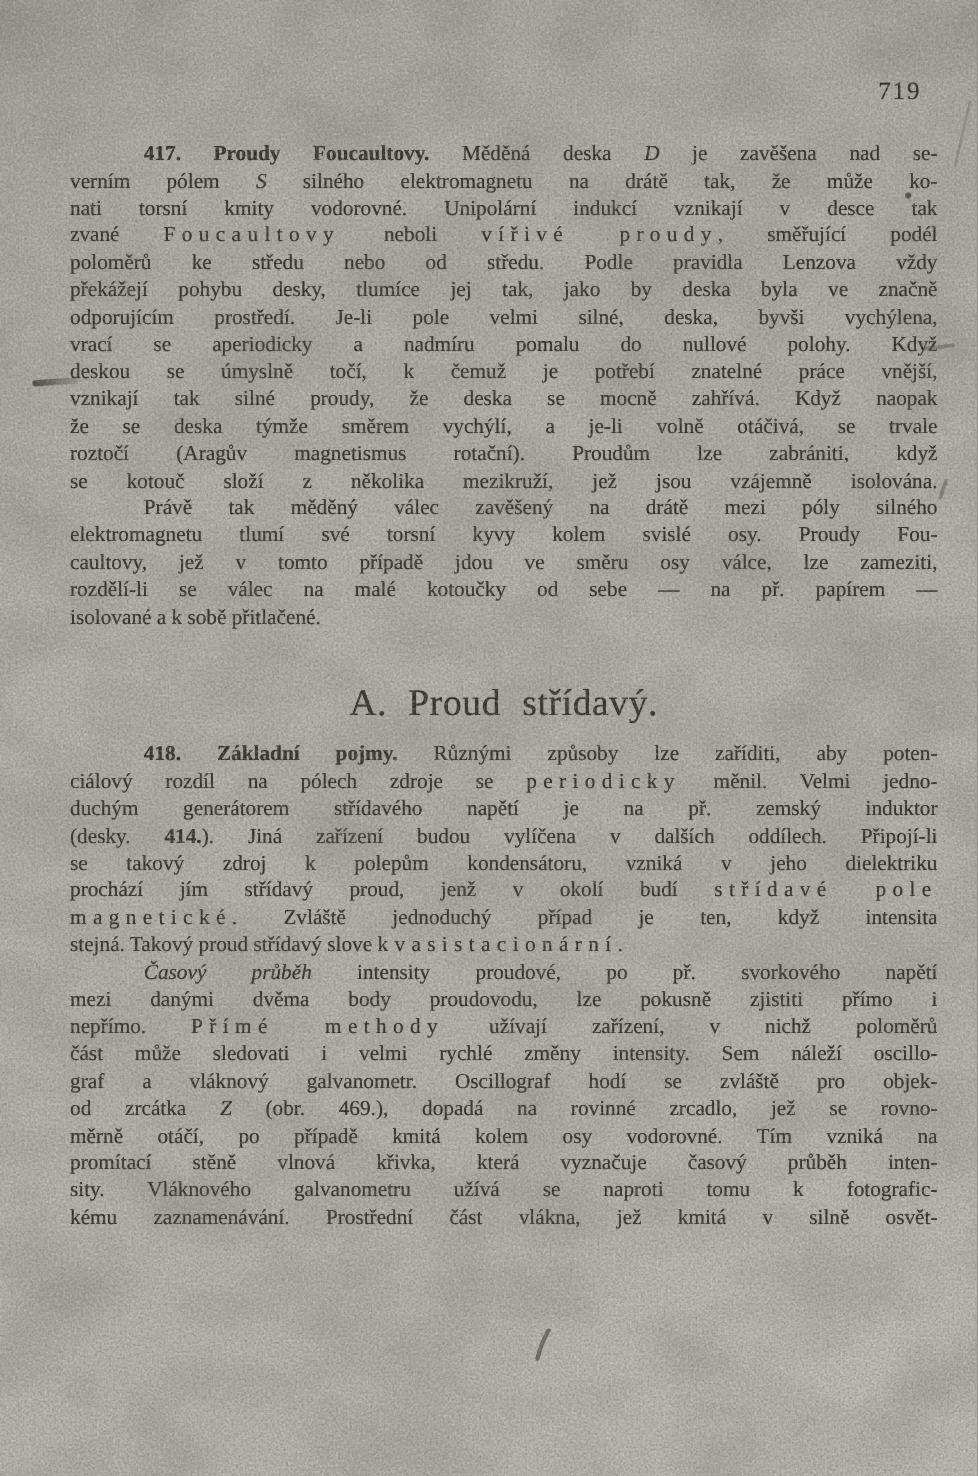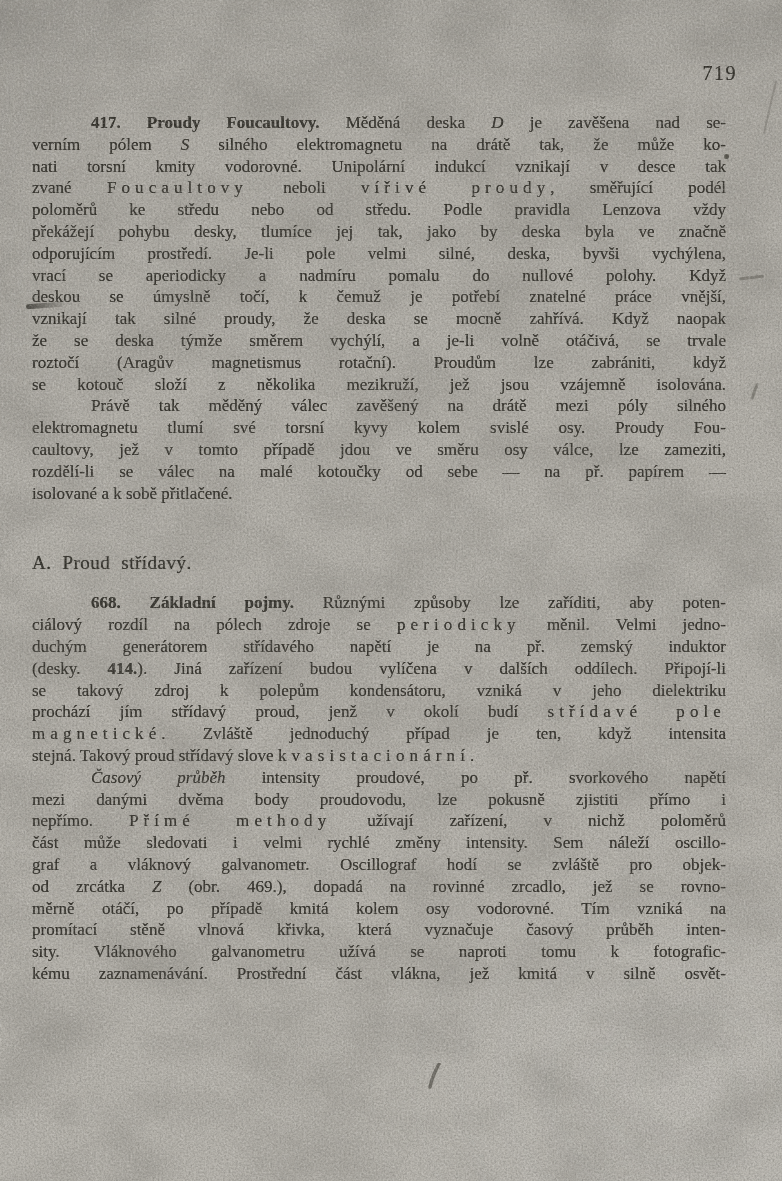--- a/index.html
+++ b/index.html
@@ -14,40 +14,40 @@
       linear-gradient(104deg, rgba(0,0,0,0.055), rgba(0,0,0,0) 16%),
       linear-gradient(to bottom, rgba(0,0,0,0.045), rgba(0,0,0,0) 10%),
       linear-gradient(to bottom, #b0ada6 0%, #b3b0a9 45%, #b6b3ac 100%);
   }
   .pagenum{
     position:absolute;top:62px;right:45px;
     font-size:20px;letter-spacing:1.5px;
     text-shadow:0 0 0.6px rgba(46,44,38,0.85);
   }
   .textblock{
-    position:absolute;left:32px;top:112px;width:694px;
+    position:absolute;left:56px;top:112px;width:694px;
     font-size:17px;
     text-shadow:0 0 0.6px rgba(46,44,38,0.8);
   }
   .para{margin:0;}
   .tl{
     height:21.8px;line-height:21.8px;
     text-align:justify;text-align-last:justify;
     white-space:normal;
   }
   .tl.lastline{text-align-last:left;}
   .tl.firstline{text-indent:59px;}
   .b{font-weight:bold;}
   .i{font-style:italic;}
   .sp{letter-spacing:0.30em;}
   .heading{
     margin:40px 0 10px 0;
-    font-size:19px;font-weight:normal;
+    font-size:30px;font-weight:normal;
     line-height:38px;
-    text-align:left;
+    text-align:center;
     letter-spacing:0.5px;word-spacing:0.30em;
     text-shadow:0 0 0.7px rgba(46,44,38,0.9);
   }
   
   .mark{position:absolute;pointer-events:none;}
   .mark-margin-dash{
     left:26px;top:303px;width:38px;height:5px;
     background:linear-gradient(to right, rgba(50,48,42,0.85), rgba(50,48,42,0.15));
     border-radius:3px;transform:rotate(-4deg);filter:blur(0.4px);
   }
@@ -101,21 +101,21 @@
           <div class="tl firstline"><span>Právě tak měděný válec zavěšený na drátě mezi póly silného</span></div>
           <div class="tl"><span>elektromagnetu tlumí své torsní kyvy kolem svislé osy. Proudy Fou-</span></div>
           <div class="tl"><span>caultovy, jež v tomto případě jdou ve směru osy válce, lze zameziti,</span></div>
           <div class="tl"><span>rozdělí-li se válec na malé kotoučky od sebe — na př. papírem —</span></div>
           <div class="tl lastline"><span>isolované a k sobě přitlačené.</span></div>
         </div>
       </div>
     <h2 class="heading">A. Proud střídavý.</h2>
     <div>
         <div class="para">
-          <div class="tl firstline"><span class="b">668. Základní pojmy.</span><span> Různými způsoby lze zaříditi, aby poten-</span></div>
+          <div class="tl firstline"><span class="b">418. Základní pojmy.</span><span> Různými způsoby lze zaříditi, aby poten-</span></div>
           <div class="tl"><span>ciálový rozdíl na pólech zdroje se </span><span class="sp">periodicky</span><span> měnil. Velmi jedno-</span></div>
           <div class="tl"><span>duchým generátorem střídavého napětí je na př. zemský induktor</span></div>
           <div class="tl"><span>(desky. </span><span class="b">414.</span><span>). Jiná zařízení budou vylíčena v dalších oddílech. Připojí-li</span></div>
           <div class="tl"><span>se takový zdroj k polepům kondensátoru, vzniká v jeho dielektriku</span></div>
           <div class="tl"><span>prochází jím střídavý proud, jenž v okolí budí </span><span class="sp">střídavé pole</span></div>
           <div class="tl"><span class="sp">magnetické</span><span>. Zvláště jednoduchý případ je ten, když intensita</span></div>
           <div class="tl lastline"><span>stejná. Takový proud střídavý slove </span><span class="sp">kvasistacionární</span><span>.</span></div>
         </div>
         <div class="para">
           <div class="tl firstline"><span class="i">Časový průběh</span><span> intensity proudové, po př. svorkového napětí</span></div>

